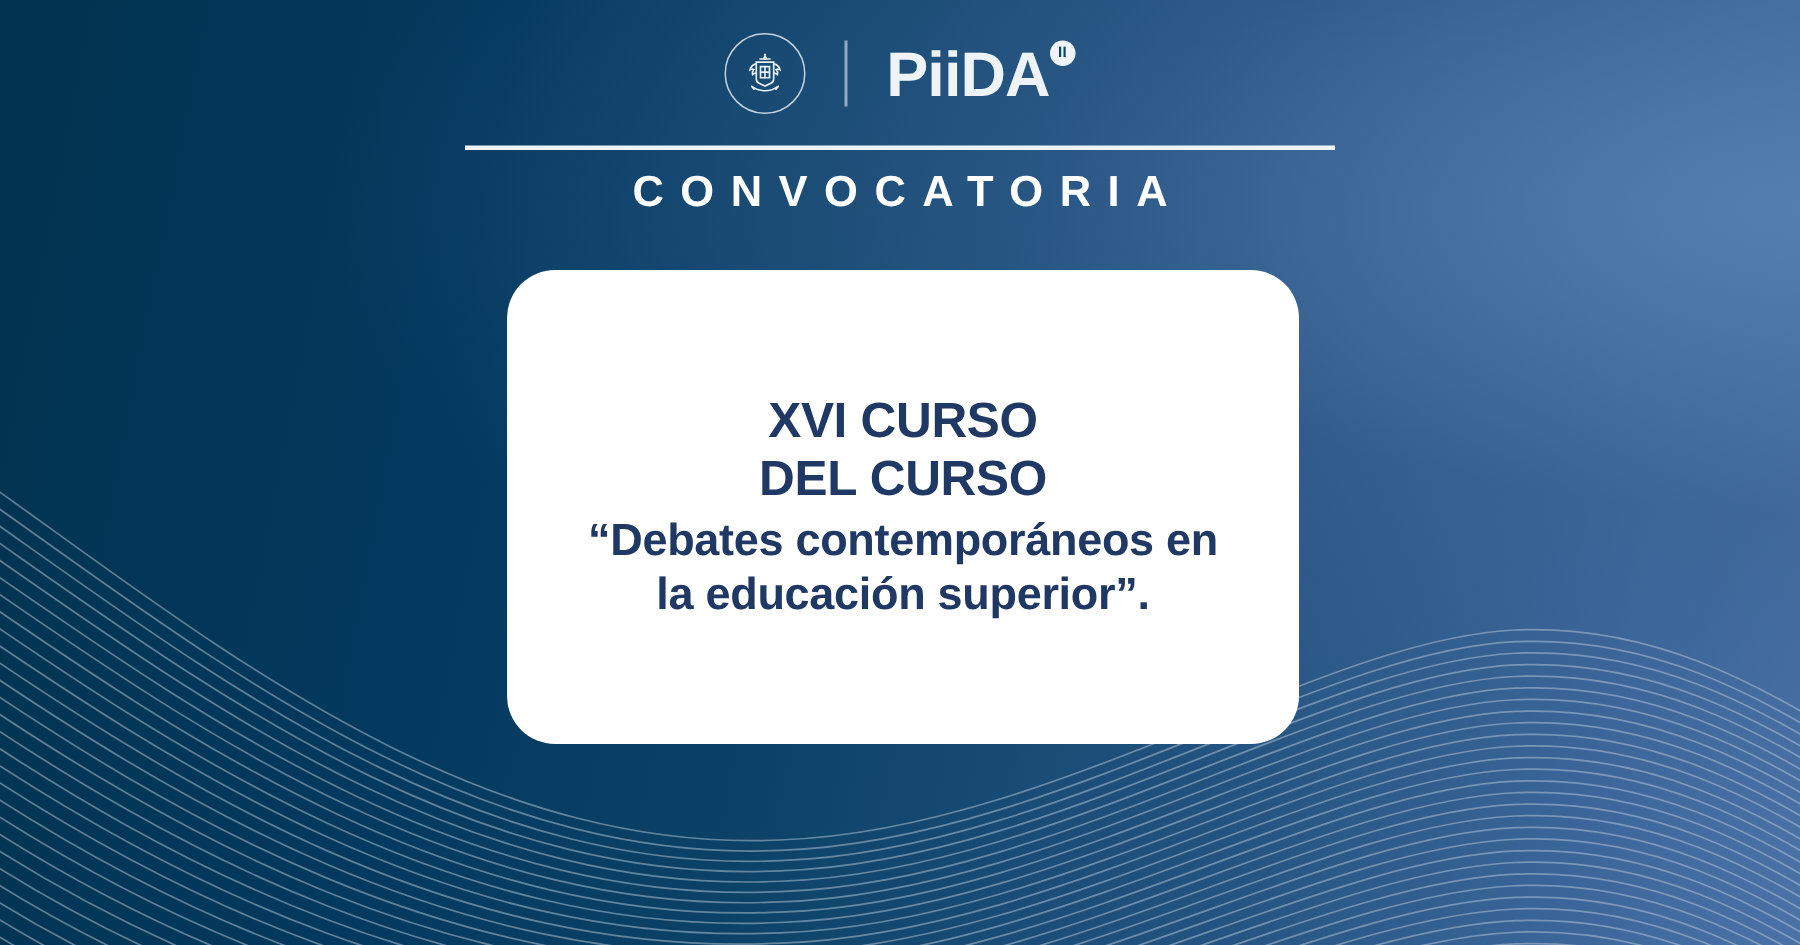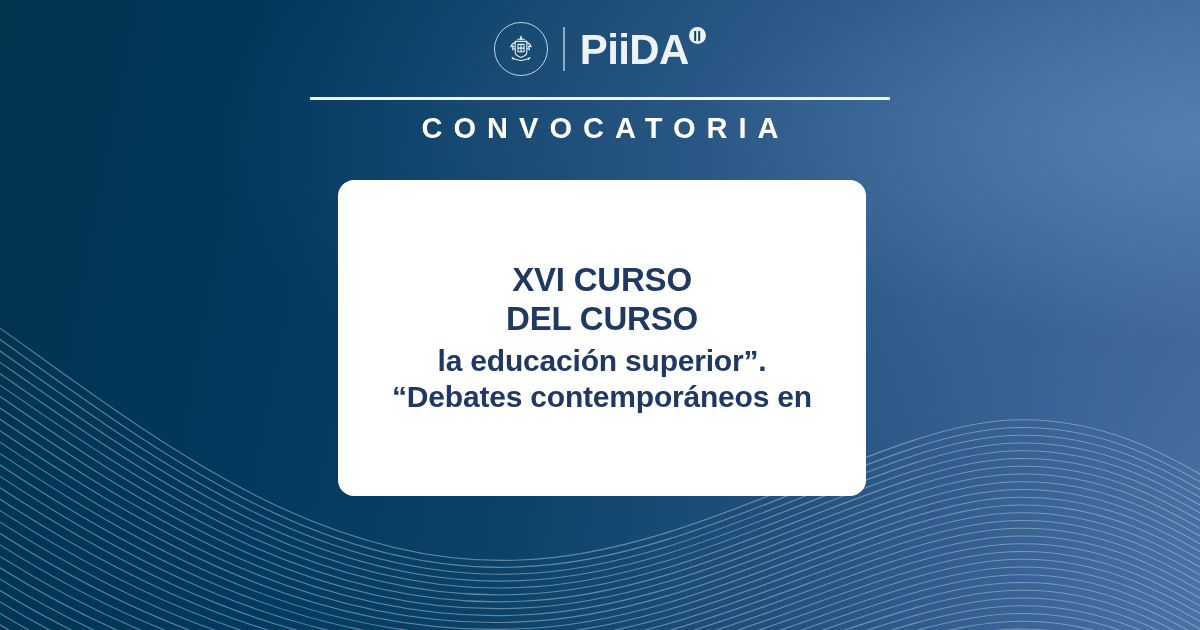--- a/index.html
+++ b/index.html
@@ -26,21 +26,21 @@
     width:1200px; height:630px;
     pointer-events:none;
   }
   .waves svg{ display:block; width:1200px; height:630px; }
   .waves path{ fill:none; stroke:#b9c9d8; stroke-width:1.15; opacity:.5; }
 
   
   .brand{
     position:absolute; top:22px; left:0; width:1200px;
     display:flex; align-items:center; justify-content:center;
-    gap:15px;
+    gap:26px;
   }
   .emblem{
     width:54px; height:54px; border-radius:50%;
     border:1.4px solid rgba(233,240,246,.82);
     display:flex; align-items:center; justify-content:center;
     flex:0 0 auto;
   }
   .emblem svg{ display:block; }
 
   .brand-sep{
@@ -54,21 +54,21 @@
     display:flex; align-items:flex-start;
     color:#eef3f8;
     font-size:42px; font-weight:700;
     letter-spacing:-0.6px; line-height:1;
     padding-top:2px;
   }
   .wordmark .wm-text{ display:block; }
   .wm-badge{
     width:17px; height:17px; border-radius:50%;
     background:#eef3f8; color:#0a4368;
-    font-size:14px; font-weight:700; letter-spacing:.2px;
+    font-size:10px; font-weight:700; letter-spacing:.2px;
     display:flex; align-items:center; justify-content:center;
     margin-left:0; margin-top:-2px;
     flex:0 0 auto;
   }
 
   
   .rule{
     position:absolute; top:97px; left:310px;
     width:580px; height:3px;
     background:#eef3f8;
@@ -81,21 +81,21 @@
     letter-spacing:11px;
     text-indent:11px;
   }
 
   
   .card{
     position:absolute;
     left:338px; top:180px;
     width:528px; height:316px;
     background:#ffffff;
-    border-radius:16px;
+    border-radius:32px;
     display:flex; flex-direction:column;
     align-items:center; justify-content:center;
     text-align:center;
     padding:18px 26px;
   }
   .card-title{
     color:#1f3864;
     font-size:33px; font-weight:700;
     line-height:1.17;
     letter-spacing:-0.2px;
@@ -196,18 +196,18 @@
   <div class="rule"></div>
 
   <div class="kicker">CONVOCATORIA</div>
 
   <div class="card">
     <div class="card-title">
       <span>XVI CURSO</span>
       <span>DEL CURSO</span>
     </div>
     <div class="card-subtitle">
+      <span>“Debates contemporáneos en</span>
       <span>la educación superior”.</span>
-      <span>“Debates contemporáneos en</span>
     </div>
   </div>
 
 </div>
 
 </body></html>

